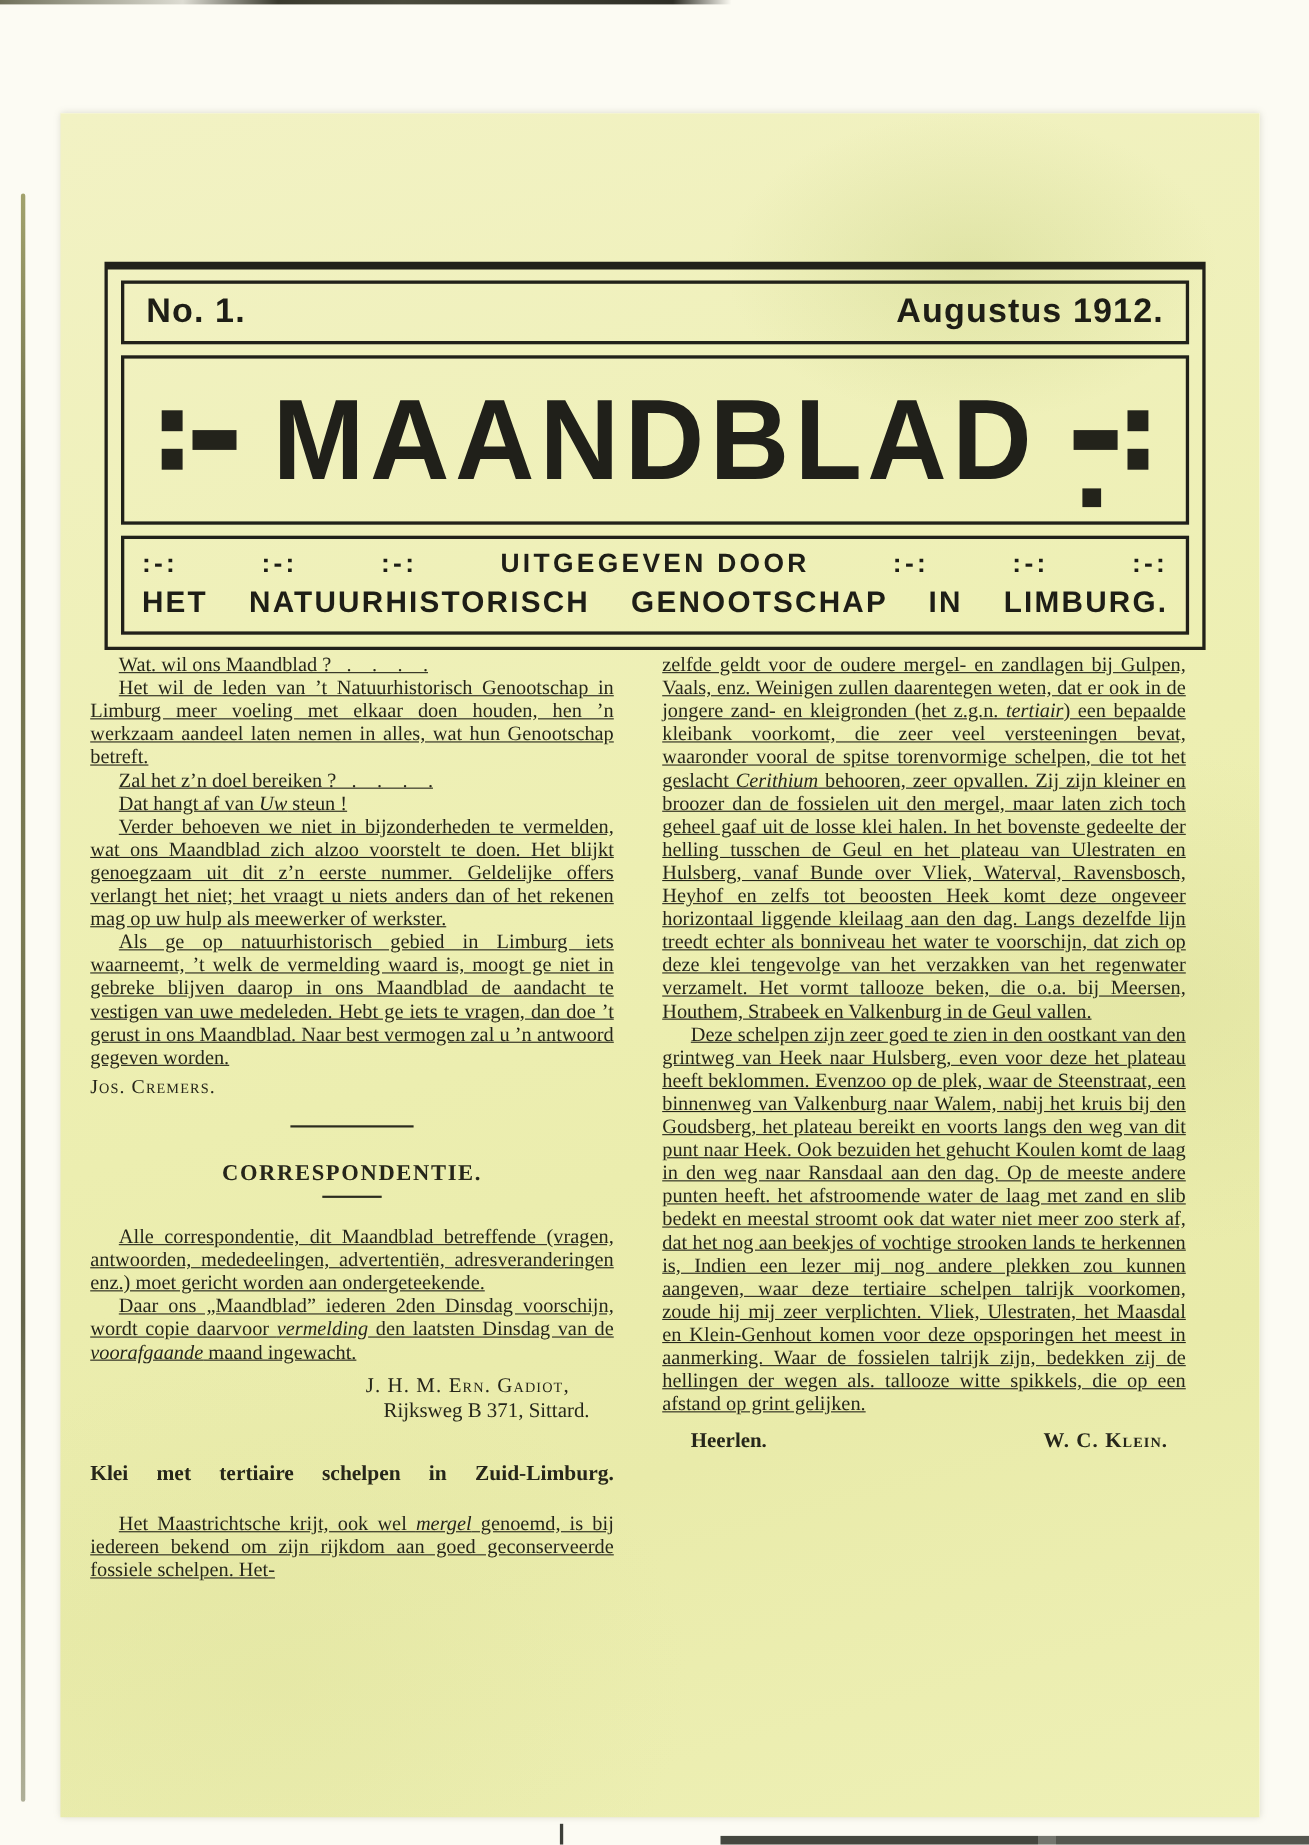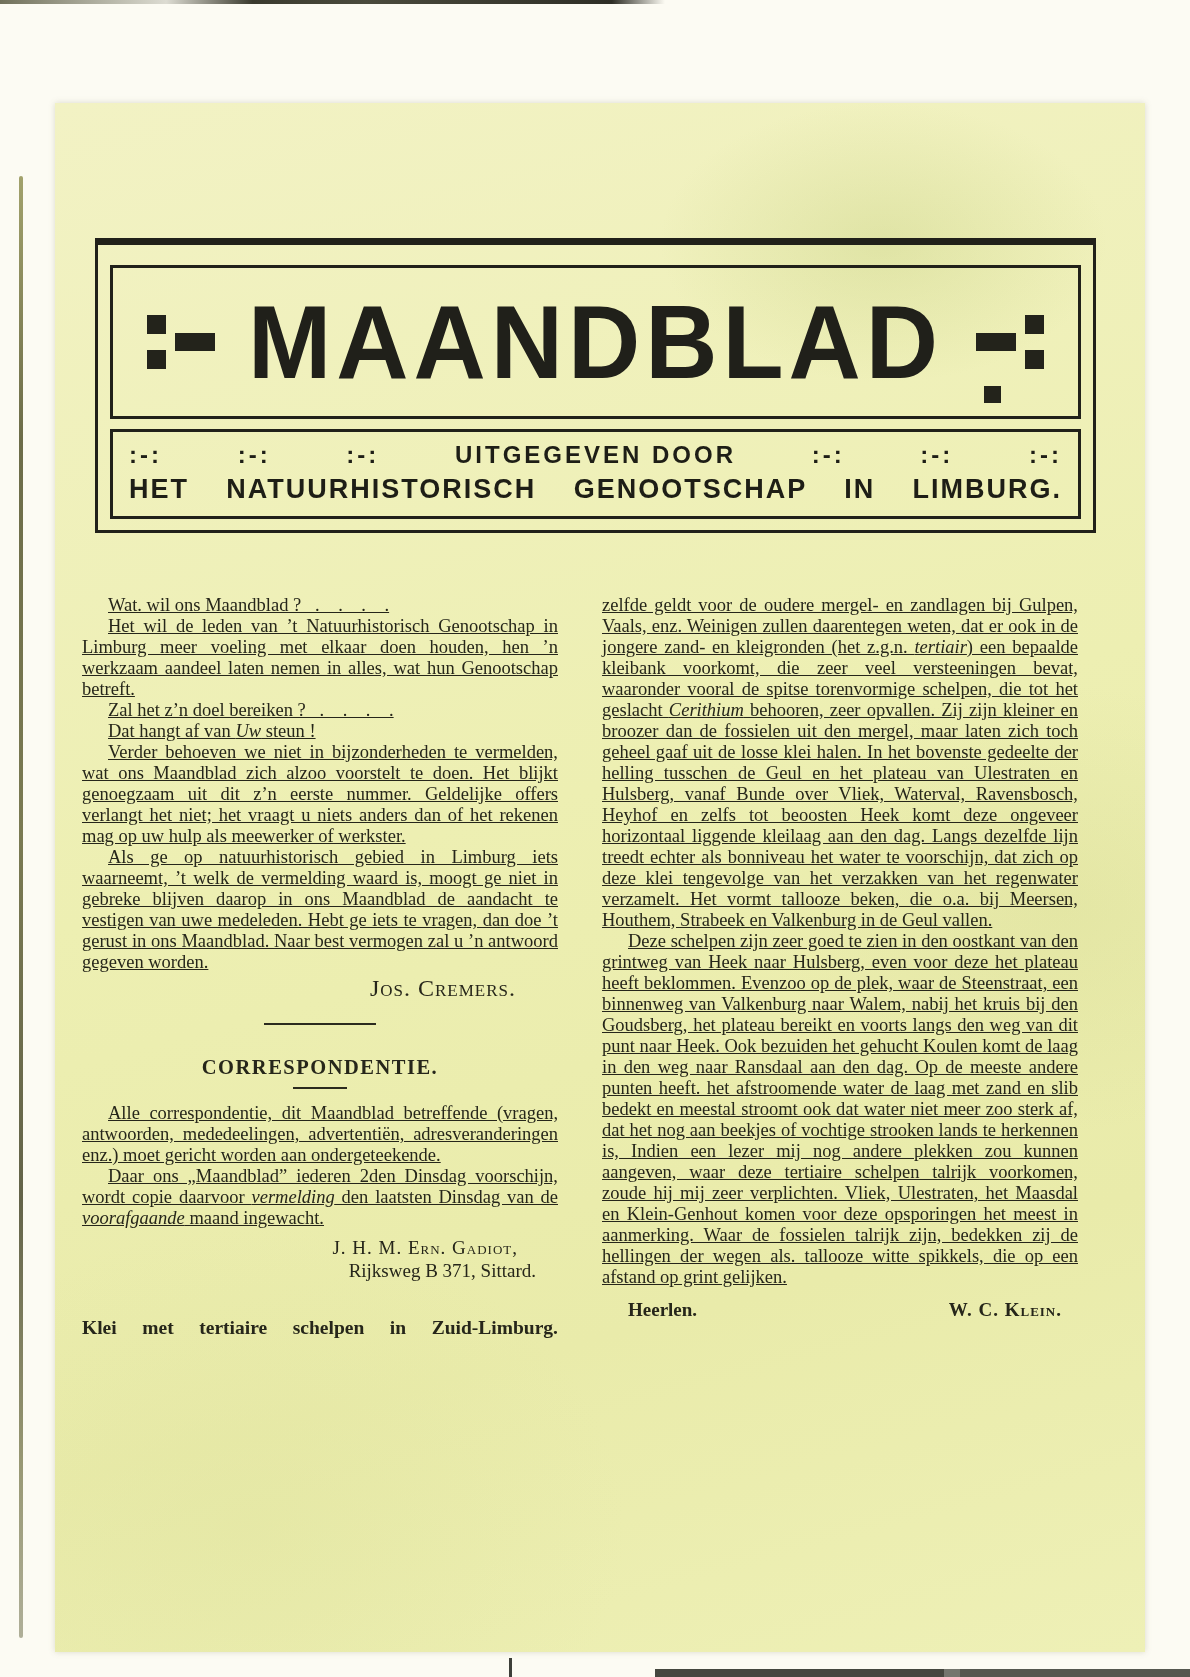--- a/index.html
+++ b/index.html
@@ -76,23 +76,23 @@
   
   .columns{position:absolute;top:492px;left:0;width:100%;}
   .tcol{
     position:absolute;top:0;width:476px;
     font-size:18.5px;line-height:21px;text-align:justify;
   }
   .col-left{left:27px;}
   .col-right{left:547px;}
   .b-para{text-indent:26px;margin:0;text-decoration:underline;}
   .b-noindent{text-indent:0;}
-  .b-spaced{margin-top:14px;}
+  .b-spaced{margin-top:26px;}
   .b-center-heading{text-align:center;font-weight:bold;font-size:19.5px;margin:0 0 7px;text-indent:0;}
-  .b-signature{text-align:right;padding-right:42px;margin-top:5px;font-size:24px;}
+  .b-signature{text-align:left;padding-right:42px;margin-top:5px;font-size:18px;}
   .b-divider{width:112px;border-top:2px solid #2b2b1e;margin:24px auto 0;height:0;}
   .b-section-heading{text-align:center;font-weight:bold;font-size:20.5px;letter-spacing:1.5px;margin-top:32px;}
   .b-divider-small{width:54px;border-top:2px solid #2b2b1e;margin:9px auto 0;height:0;}
   .b-address{text-align:right;padding-right:40px;margin-top:8px;font-size:19px;}
   .b-address2{padding-right:22px;margin-top:2px;}
   .b-article-heading{
     font-weight:bold;font-size:19.5px;margin-top:36px;text-indent:0;
     text-align:justify;text-align-last:justify;
   }
   .b-byline{display:flex;justify-content:space-between;margin-top:11px;padding:0 16px 0 26px;font-size:19px;font-weight:bold;}
@@ -101,20 +101,24 @@
 </style>
 </head>
 <body>
 
 <div class="edge-top"></div>
 <div class="edge-spine"></div>
 
 <div class="paper">
 
   <div class="masthead">
+    <div class="mh-box mh-issue">
+      <span>No. 1.</span>
+      <span>Augustus 1912.</span>
+    </div>
     <div class="mh-box mh-title">
       <span class="orn left">
         <span class="col">
             <i></i>
             <i></i>
           </span>
           <span class="dash"></span>
       </span>
       <h1>MAANDBLAD</h1>
       <span class="orn right">
@@ -149,20 +153,21 @@
         <div class="b-para"><span>Als ge op natuurhistorisch gebied in Limburg iets waarneemt, ’t welk de vermelding waard is, moogt ge niet in gebreke blijven daarop in ons Maandblad de aandacht te vestigen van uwe medeleden.  Hebt ge iets te vragen, dan doe ’t gerust in ons Maandblad.  Naar best vermogen zal u ’n antwoord gegeven worden.</span></div>
         <div class="b-signature"><span class="sc">Jos. Cremers.</span></div>
         <div class="b-divider"></div>
         <div class="b-section-heading"><span>CORRESPONDENTIE.</span></div>
         <div class="b-divider-small"></div>
         <div class="b-para b-spaced"><span>Alle correspondentie, dit Maandblad betreffende (vragen, antwoorden, mededeelingen, advertentiën, adresveranderingen enz.) moet gericht worden aan ondergeteekende.</span></div>
         <div class="b-para"><span>Daar ons „Maandblad” iederen 2den Dinsdag voorschijn, wordt copie daarvoor </span><span class="it">vermelding</span><span> den laatsten Dinsdag van de </span><span class="it">voorafgaande</span><span> maand ingewacht.</span></div>
         <div class="b-address"><span class="sc">J. H. M. Ern. Gadiot,</span></div>
         <div class="b-address b-address2"><span>Rijksweg B 371, Sittard.</span></div>
         <div class="b-article-heading"><span>Klei met tertiaire schelpen in Zuid-Limburg.</span></div>
+        <div class="b-para b-spaced"><span>Het Maastrichtsche krijt, ook wel </span><span class="it">mergel</span><span> genoemd, is bij iedereen bekend om zijn rijkdom aan goed geconserveerde fossiele schelpen.  Het-</span></div>
       </div>
     <div class="tcol col-right" id="col-right">
         <div class="b-para b-noindent"><span>zelfde geldt voor de oudere mergel- en zandlagen bij Gulpen, Vaals, enz.  Weinigen zullen daarentegen weten, dat er ook in de jongere zand- en kleigronden (het z.g.n. </span><span class="it">tertiair</span><span>) een bepaalde kleibank voorkomt, die zeer veel versteeningen bevat, waaronder vooral de spitse torenvormige schelpen, die tot het geslacht </span><span class="it">Cerithium</span><span> behooren, zeer opvallen.  Zij zijn kleiner en broozer dan de fossielen uit den mergel, maar laten zich toch geheel gaaf uit de losse klei halen.  In het bovenste gedeelte der helling tusschen de Geul en het plateau van Ulestraten en Hulsberg, vanaf Bunde over Vliek, Waterval, Ravensbosch, Heyhof en zelfs tot beoosten Heek komt deze ongeveer horizontaal liggende kleilaag aan den dag.  Langs dezelfde lijn treedt echter als bonniveau het water te voorschijn, dat zich op deze klei tengevolge van het verzakken van het regenwater verzamelt.  Het vormt tallooze beken, die o.a. bij Meersen, Houthem, Strabeek en Valkenburg in de Geul vallen.</span></div>
         <div class="b-para"><span>Deze schelpen zijn zeer goed te zien in den oostkant van den grintweg van Heek naar Hulsberg, even voor deze het plateau heeft beklommen.  Evenzoo op de plek, waar de Steenstraat, een binnenweg van Valkenburg naar Walem, nabij het kruis bij den Goudsberg, het plateau bereikt en voorts langs den weg van dit punt naar Heek.  Ook bezuiden het gehucht Koulen komt de laag in den weg naar Ransdaal aan den dag.  Op de meeste andere punten heeft. het afstroomende water de laag met zand en slib bedekt en meestal stroomt ook dat water niet meer zoo sterk af, dat het nog aan beekjes of vochtige strooken lands te herkennen is,  Indien een lezer mij nog andere plekken zou kunnen aangeven, waar deze tertiaire schelpen talrijk voorkomen, zoude hij mij zeer verplichten.  Vliek, Ulestraten, het Maasdal en Klein-Genhout komen voor deze opsporingen het meest in aanmerking.  Waar de fossielen talrijk zijn, bedekken zij de hellingen der wegen als. tallooze witte spikkels, die op een afstand op grint gelijken.</span></div>
         <div class="b-byline">
           <span>Heerlen.</span>
           <span><span class="sc">W. C. Klein.</span></span>
         </div>
       </div>
   </div>

